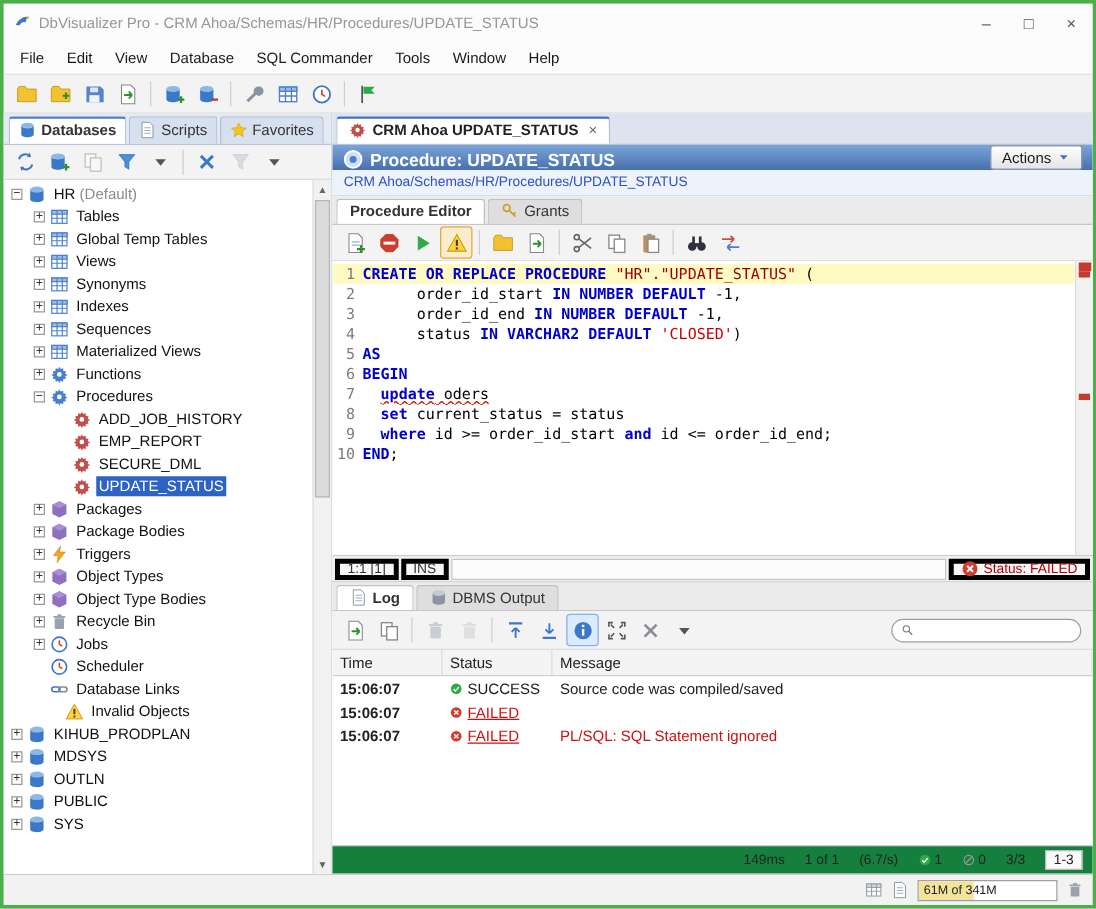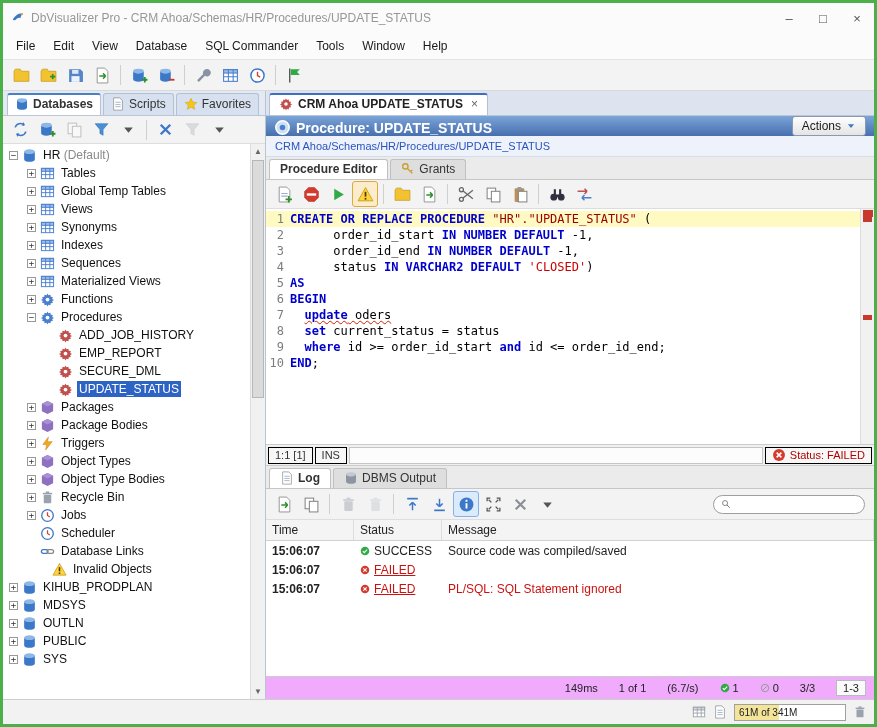--- a/index.html
+++ b/index.html
@@ -60,39 +60,39 @@
 .ctext{white-space:pre}
 .kw{color:#0000cc;font-weight:bold}
 .qid{color:#990000}
 .str{color:#cc0000}
 .pl{color:#000}
 .u{text-decoration:underline wavy #cc2200 1px}
 .estripe{position:absolute;top:0;right:0;bottom:0;width:14px;background:#f1f1f1;border-left:1px solid #ddd}
 .ecorner{position:absolute;top:1px;right:1px;width:10px;height:7px;background:#c6392c}
 .emark{position:absolute;right:2px;width:9px;height:5px;background:#c6392c}
 .estatus{height:21px;flex:none;display:flex;align-items:center;background:#f0f0f0;border-bottom:1px solid #ccc;padding:1px 2px;gap:2px;font-size:11px}
-.scell{height:17px;display:flex;align-items:center;padding:0 6px;border:1px solid #000000;background:#f7f7f7;color:#333;white-space:nowrap}
+.scell{height:17px;display:flex;align-items:center;padding:0 6px;border:4px solid #000000;background:#f7f7f7;color:#333;white-space:nowrap}
 .sfield{flex:1;height:17px;border:1px solid #c6c6c6;background:#fcfcfc}
 .statuscell{display:flex;align-items:center;gap:4px}
 .invalidtext{color:#b50000}
 .logtoolbar{height:31px;flex:none;display:flex;align-items:center;background:#f3f3f3;border-bottom:1px solid #ddd;padding:0 5px;gap:1px}
 .searchbox{margin-left:auto;margin-right:4px;width:152px;height:19px;border:1px solid #9e9e9e;border-radius:10px;background:#fff;display:flex;align-items:center;padding:0 7px;gap:4px;flex:none}
 .searchbox input{border:none;outline:none;flex:1;min-width:0;font-size:11px;font-family:inherit;background:transparent}
 .logtable{flex:2;min-height:0;display:flex;flex-direction:column;background:#fff;border-bottom:1px solid #ccc;overflow:hidden}
 .lthead{height:21px;flex:none;display:flex;align-items:stretch;background:#f4f4f4;border-bottom:1px solid #d2d2d2;color:#222}
 .lth{padding:0 6px;border-right:1px solid #dcdcdc;display:flex;align-items:center}
 .w-time{width:88px;flex:none}
 .w-status{width:88px;flex:none}
 .w-msg{flex:1}
 .ltrow{height:19px;flex:none;display:flex;align-items:center}
 .ltc{padding:0 6px;display:flex;align-items:center;gap:4px;overflow:hidden;white-space:nowrap}
 .ltc.time{font-weight:bold}
 .failtxt{color:#cc1111;text-decoration:underline}
 .failmsg{color:#cc1111}
-.logstats{height:22px;flex:none;display:flex;align-items:center;justify-content:flex-end;gap:21px;background:#f0abfc;padding:0 8px;font-size:11px;color:#222}
+.logstats{height:22px;flex:none;display:flex;align-items:center;justify-content:flex-end;gap:16px;background:#15803d;padding:0 8px;font-size:11px;color:#222}
 .statpair{display:flex;align-items:center;gap:3px}
 .rangebox{border:1px solid #bbb;background:#fafafa;padding:1px 6px}
 .statusbar{height:25px;flex:none;display:flex;align-items:center;justify-content:flex-end;gap:7px;background:#f2f2f2;border-top:1px solid #cdcdcd;padding:0 7px}
 .memgauge{position:relative;width:112px;height:17px;border:1px solid #a0a0a0;background:#fff;overflow:hidden;flex:none}
 .memfill{position:absolute;top:0;bottom:0;left:0;width:40%;background:#f3e49a}
 .memtext{position:absolute;top:0;bottom:0;left:0;right:0;display:flex;align-items:center;padding-left:4px;font-size:10px;color:#222}
 </style>
 </head>
 <body>
 

